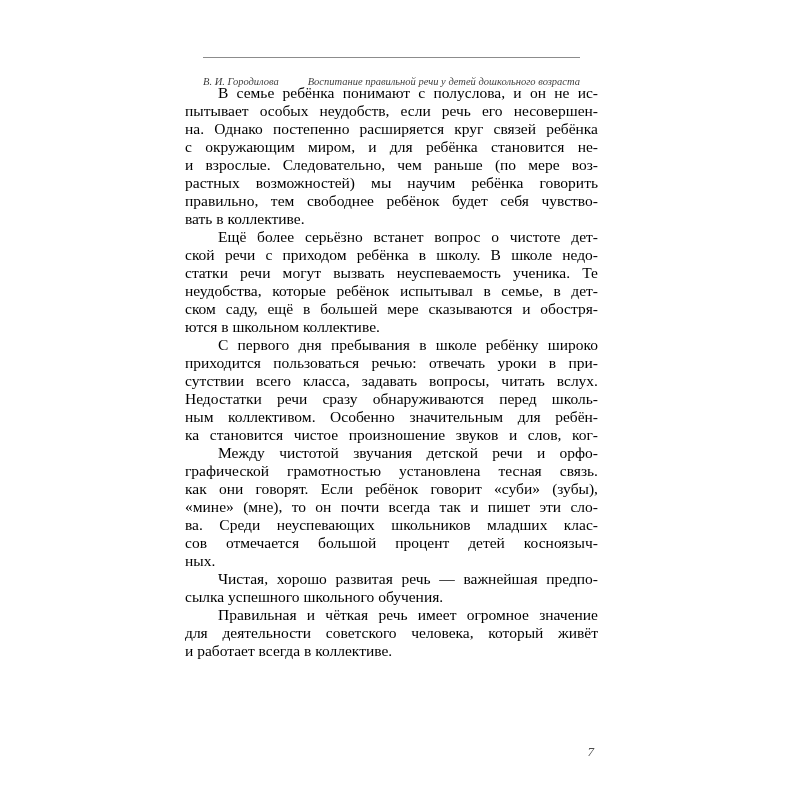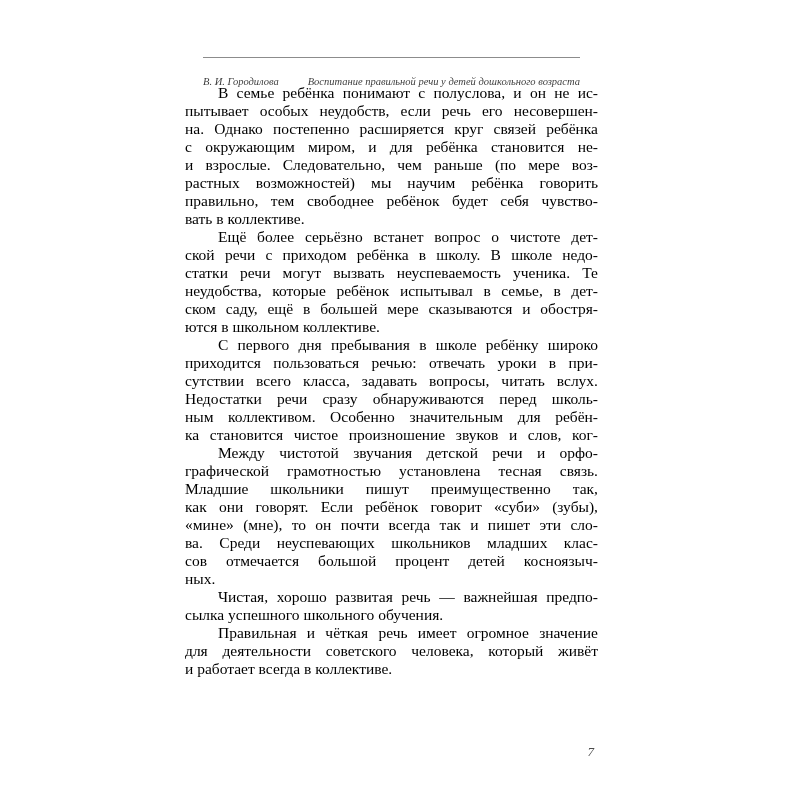--- a/index.html
+++ b/index.html
@@ -106,21 +106,20 @@
         <div class="line first">С первого дня пребывания в школе ребёнку широко</div>
         <div class="line">приходится пользоваться речью: отвечать уроки в при-</div>
         <div class="line">сутствии всего класса, задавать вопросы, читать вслух.</div>
         <div class="line">Недостатки речи сразу обнаруживаются перед школь-</div>
         <div class="line">ным коллективом. Особенно значительным для ребён-</div>
         <div class="line">ка становится чистое произношение звуков и слов, ког-</div>
       </div>
       <div class="paragraph">
         <div class="line first">Между чистотой звучания детской речи и орфо-</div>
         <div class="line">графической грамотностью установлена тесная связь.</div>
-        <div class="line">Младшие школьники пишут преимущественно так,</div>
         <div class="line">как они говорят. Если ребёнок говорит «суби» (зубы),</div>
         <div class="line">«мине» (мне), то он почти всегда так и пишет эти сло-</div>
         <div class="line">ва. Среди неуспевающих школьников младших клас-</div>
         <div class="line">сов отмечается большой процент детей косноязыч-</div>
         <div class="line last">ных.</div>
       </div>
       <div class="paragraph">
         <div class="line first">Чистая, хорошо развитая речь — важнейшая предпо-</div>
         <div class="line last">сылка успешного школьного обучения.</div>
       </div>

